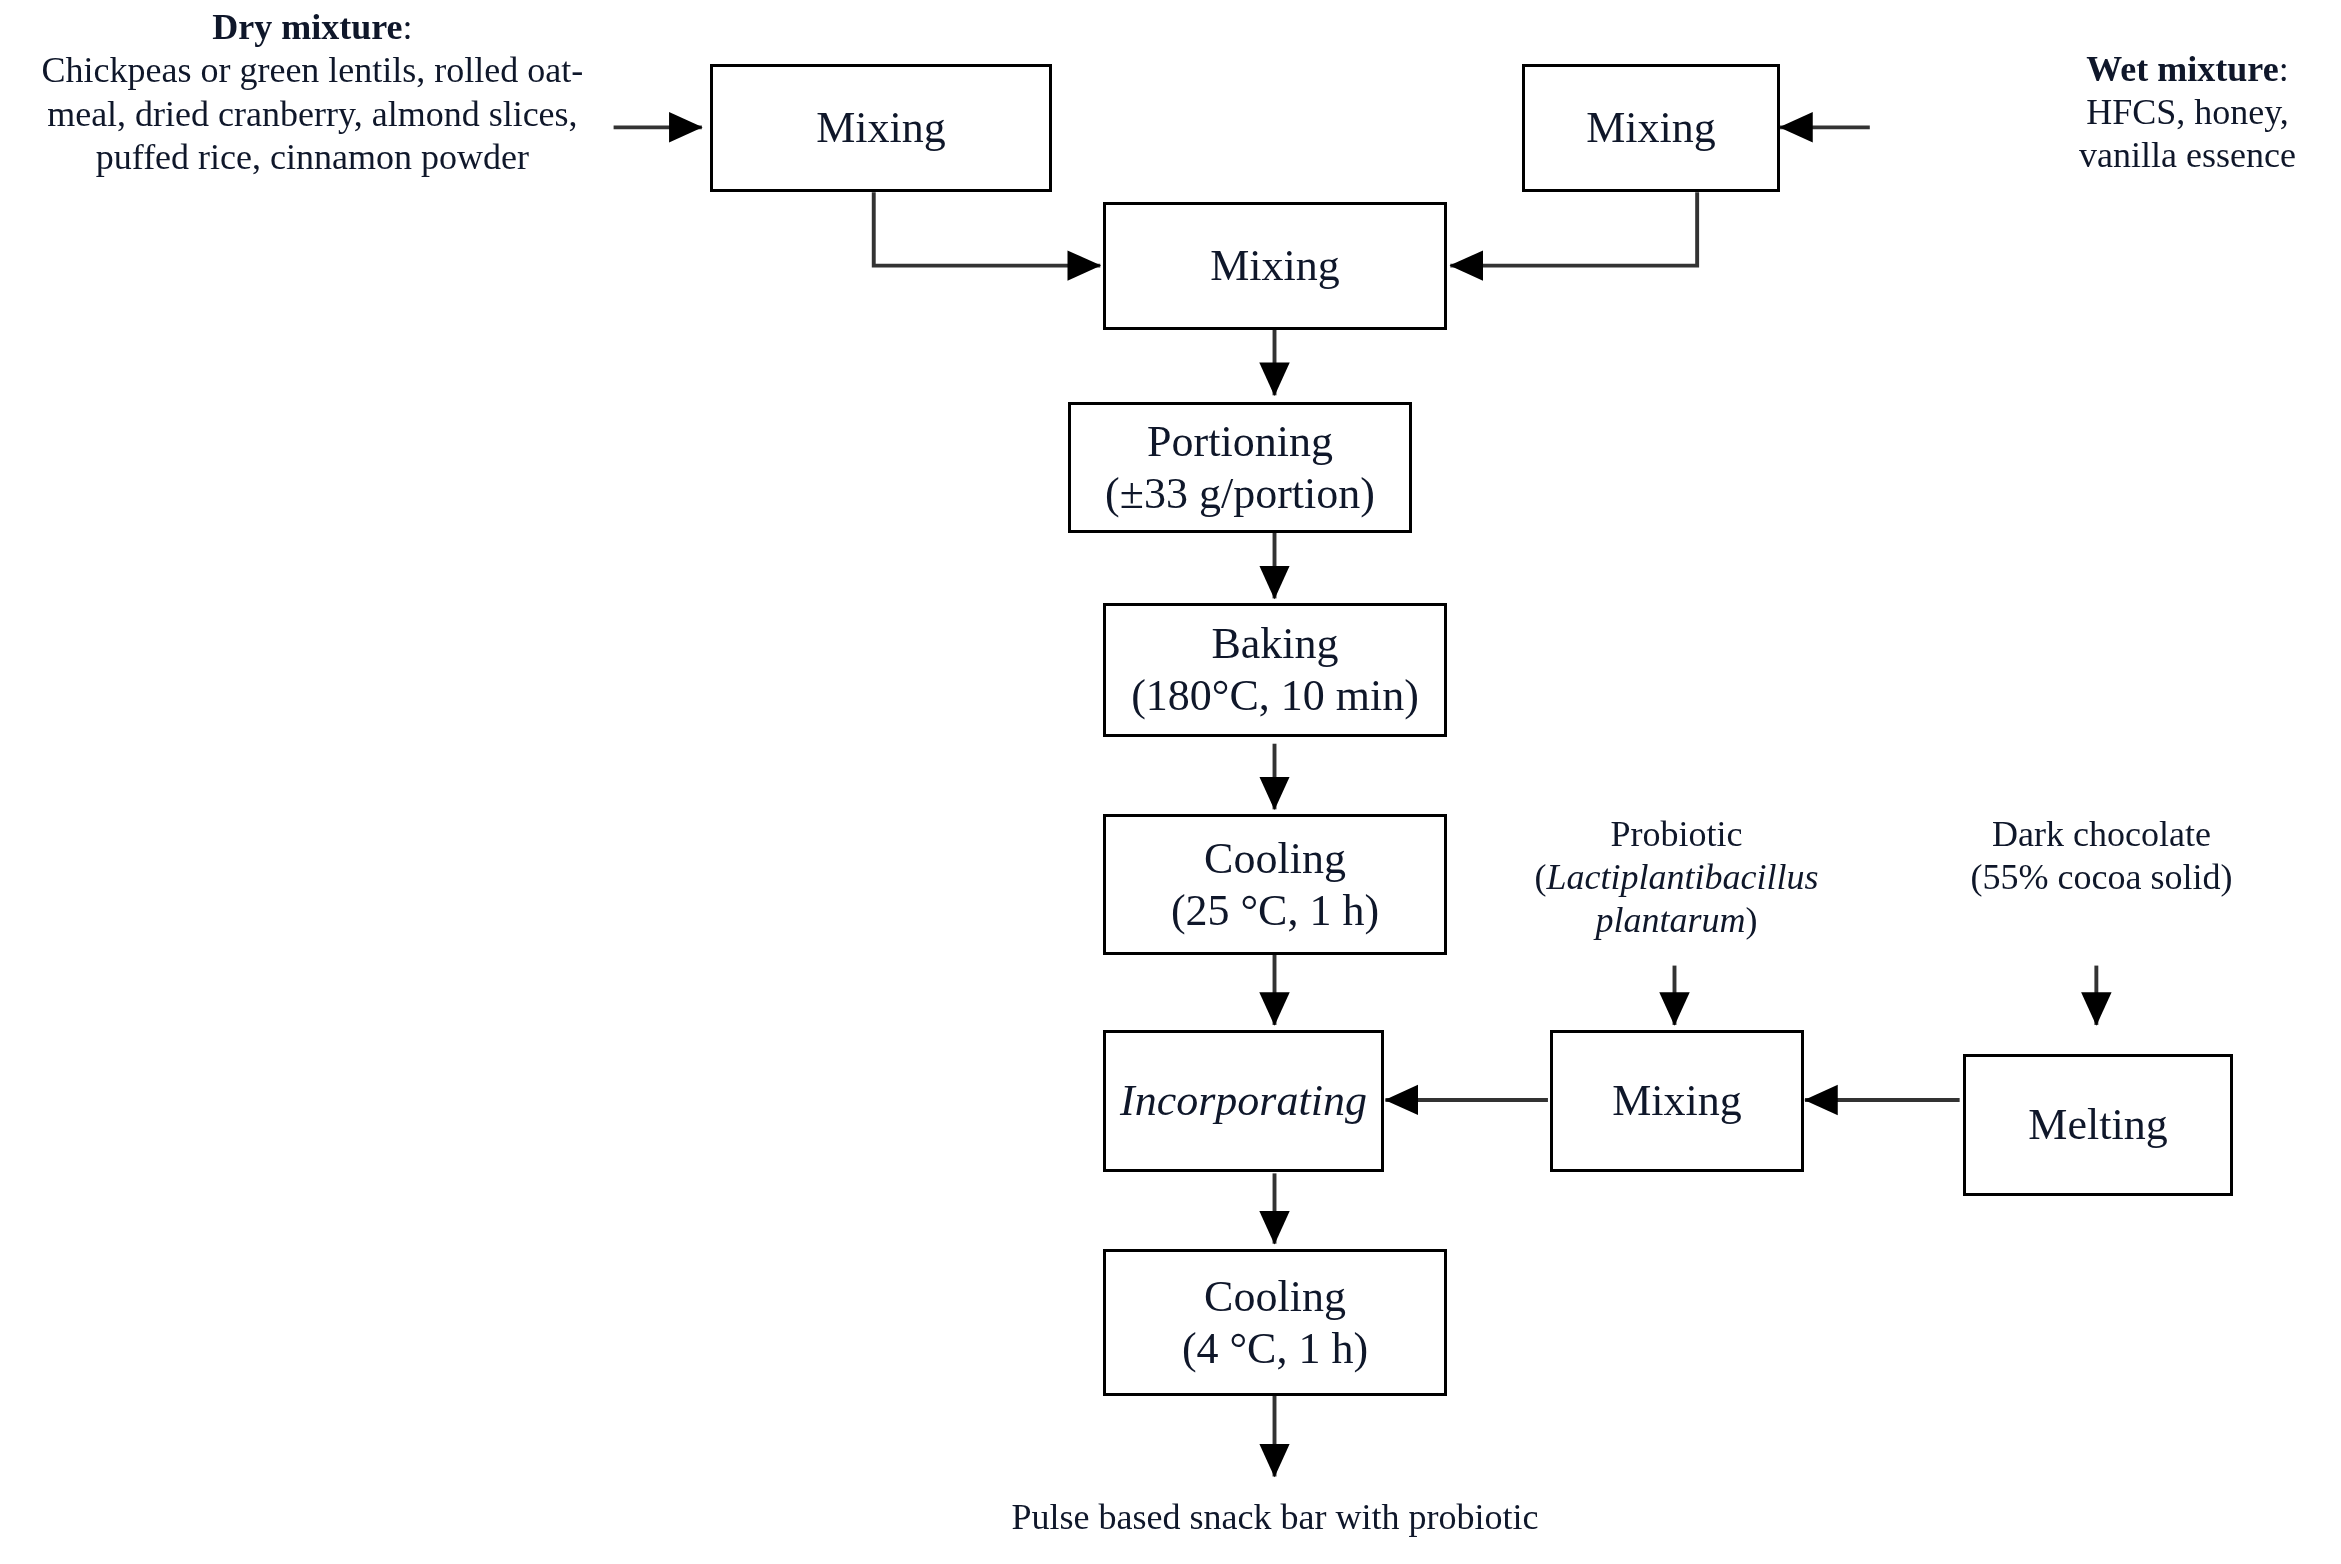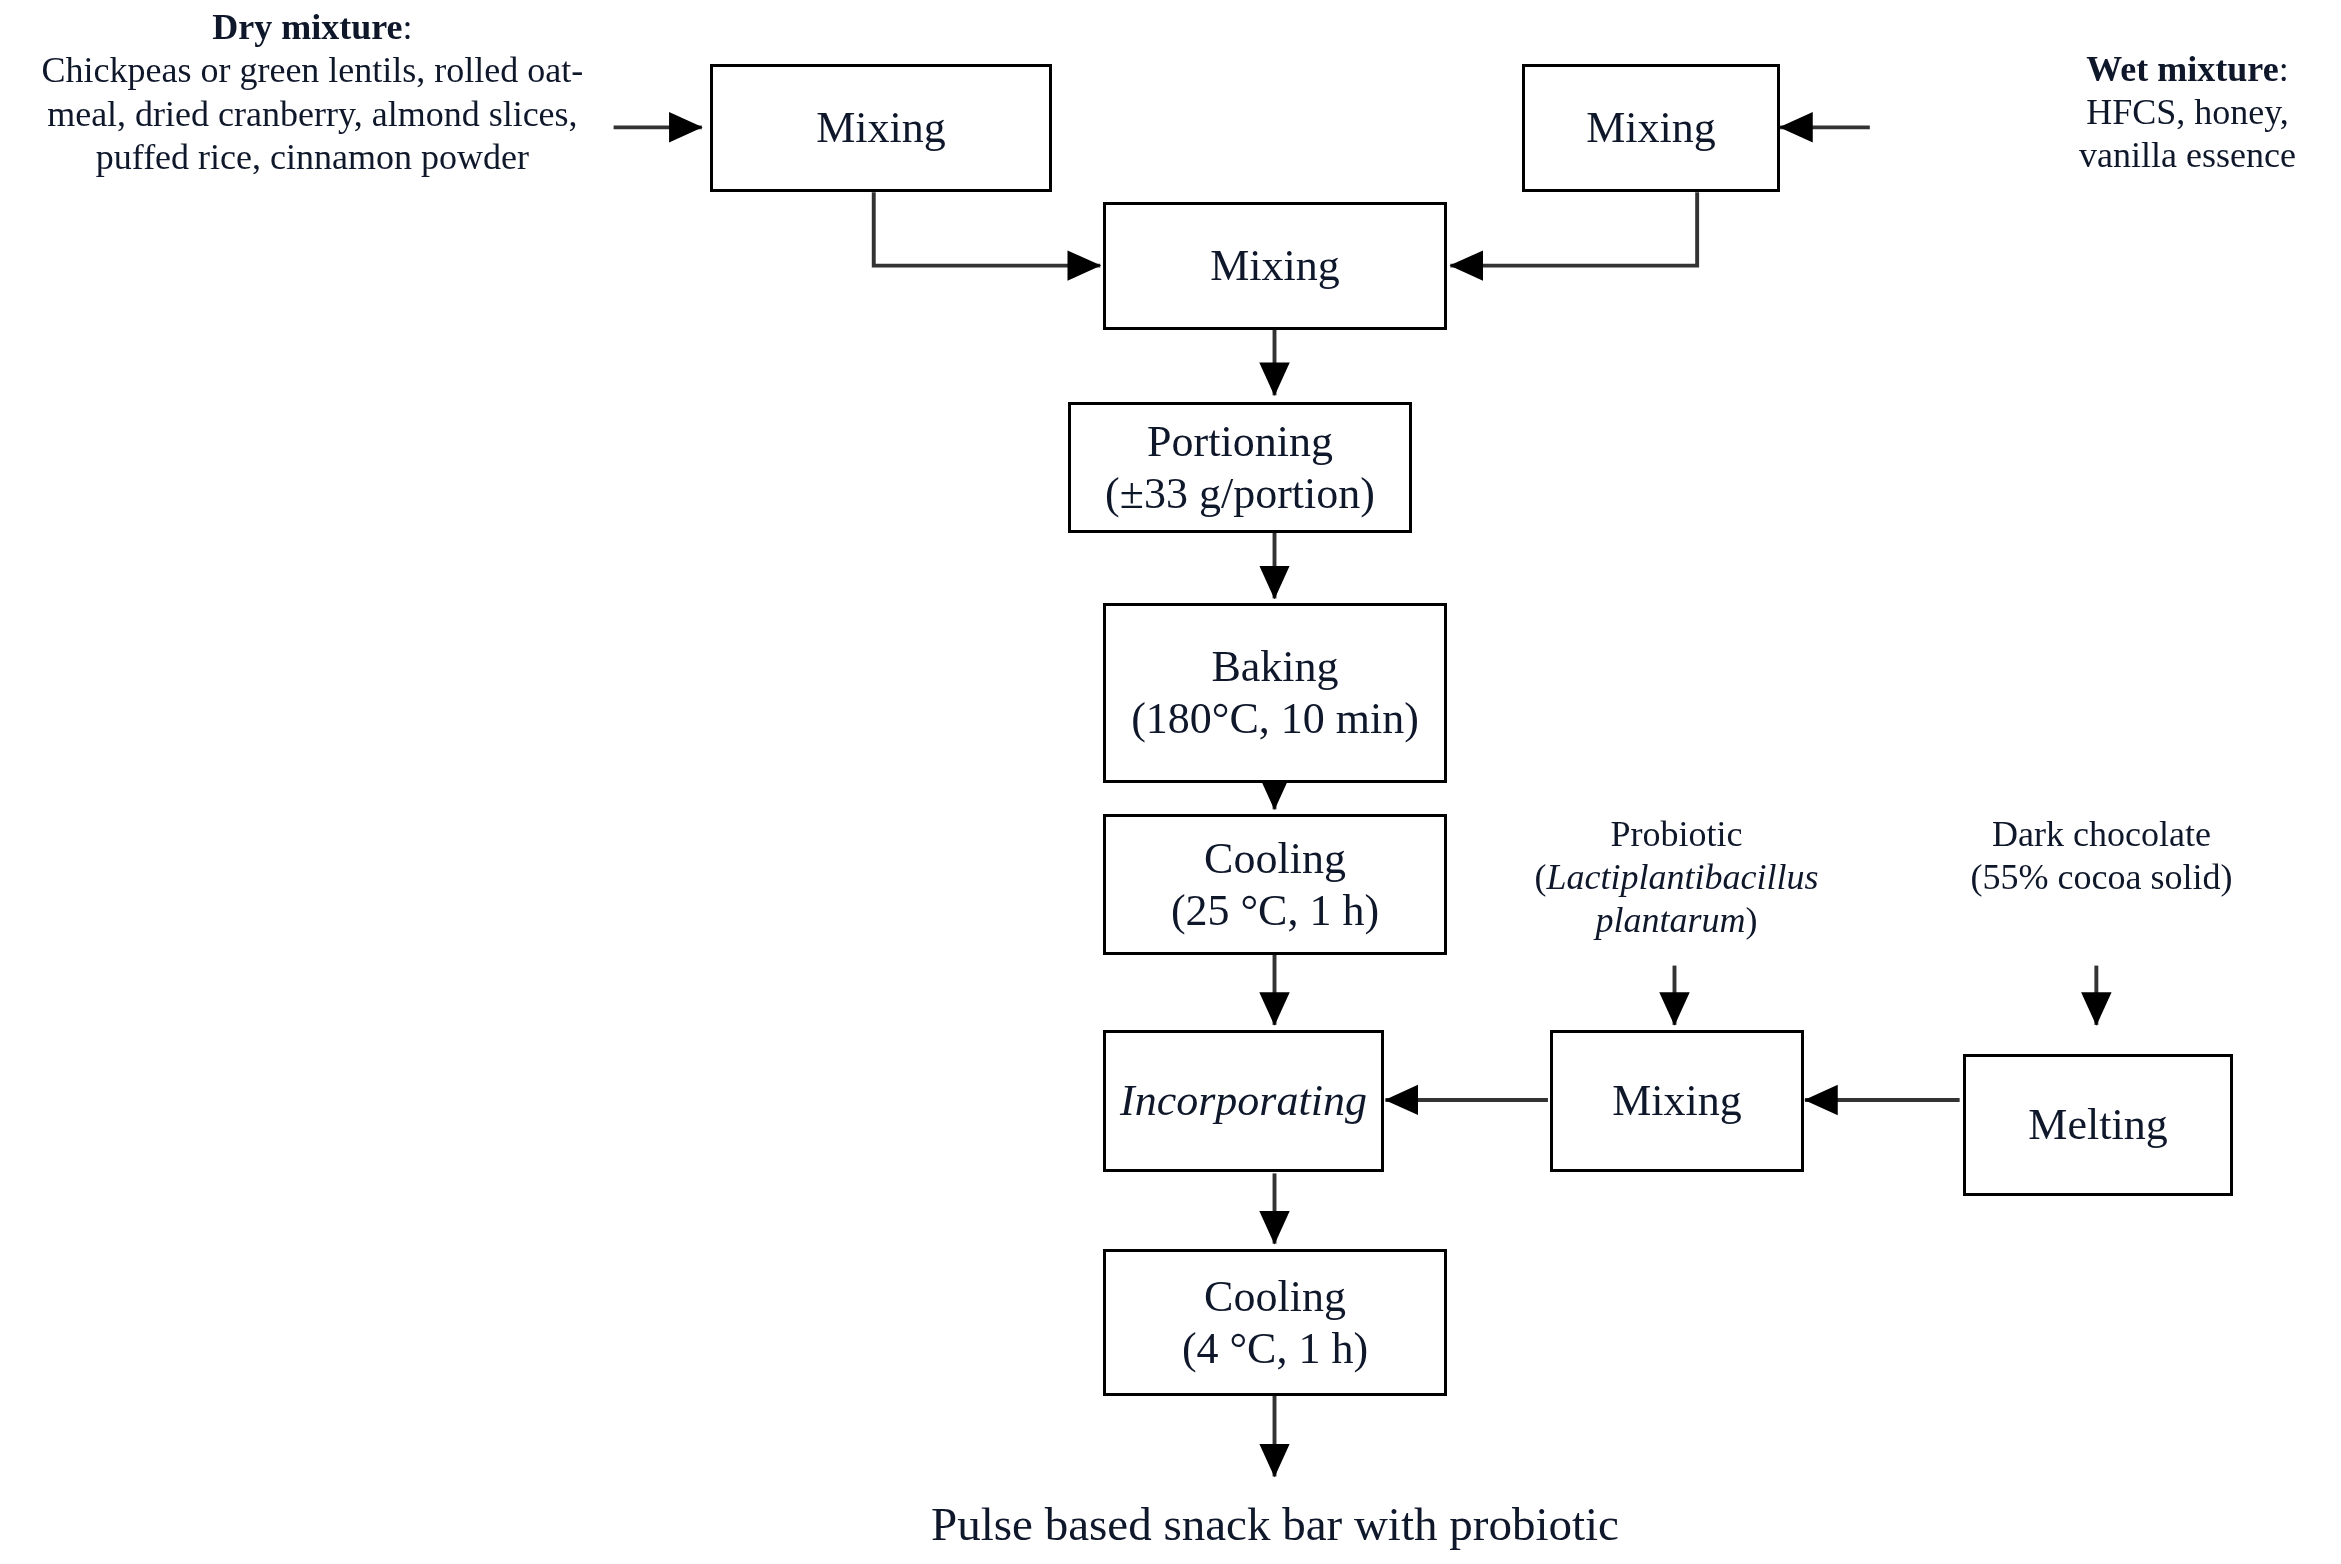--- a/index.html
+++ b/index.html
@@ -34,21 +34,21 @@
     position: absolute;
     text-align: center;
     font-size: 36px;
     line-height: 1.2;
   }
   .sidetext .hd { font-weight: bold; }
   .sidetext .sp { font-style: italic; }
   .caption {
     position: absolute;
     text-align: center;
-    font-size: 47px;
+    font-size: 36px;
     line-height: 1.2;
   }
   svg.wires {
     position: absolute;
     left: 0; top: 0;
     width: 2342px;
     height: 1564px;
     pointer-events: none;
   }
 </style>
@@ -125,21 +125,21 @@
 
   <div class="box" style="left:1103px; top:202px; width:344px; height:128px;">
     <span>Mixing</span>
   </div>
 
   <div class="box" style="left:1068px; top:402px; width:344px; height:131px;">
     <span>Portioning</span>
     <span class="l2">(±33 g/portion)</span>
   </div>
 
-  <div class="box" style="left:1103px; top:603px; width:344px; height:180px;">
+  <div class="box" style="left:1103px; top:603px; width:344px; height:134px;">
     <span>Baking</span>
     <span class="l2">(180°C, 10 min)</span>
   </div>
 
   <div class="box" style="left:1103px; top:814px; width:344px; height:141px;">
     <span>Cooling</span>
     <span class="l2">(25 °C, 1 h)</span>
   </div>
 
   <div class="box" style="left:1103px; top:1030px; width:281px; height:142px;font-style:italic;">

